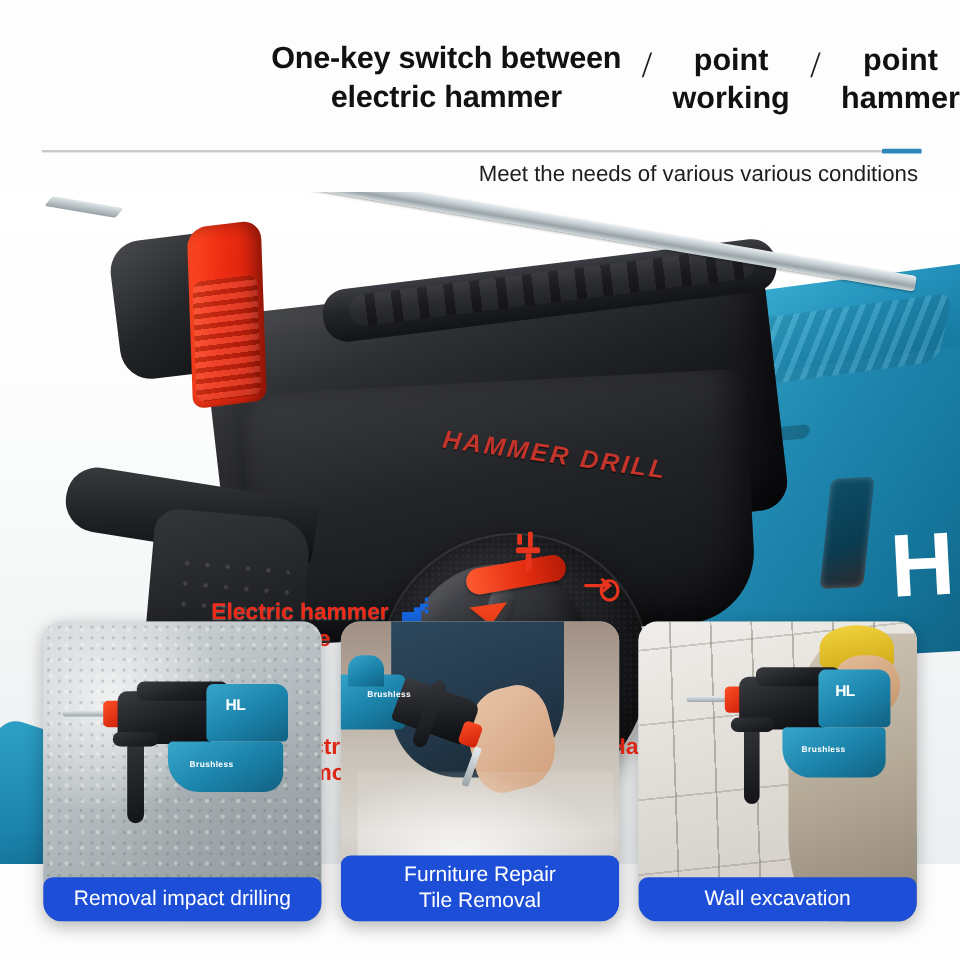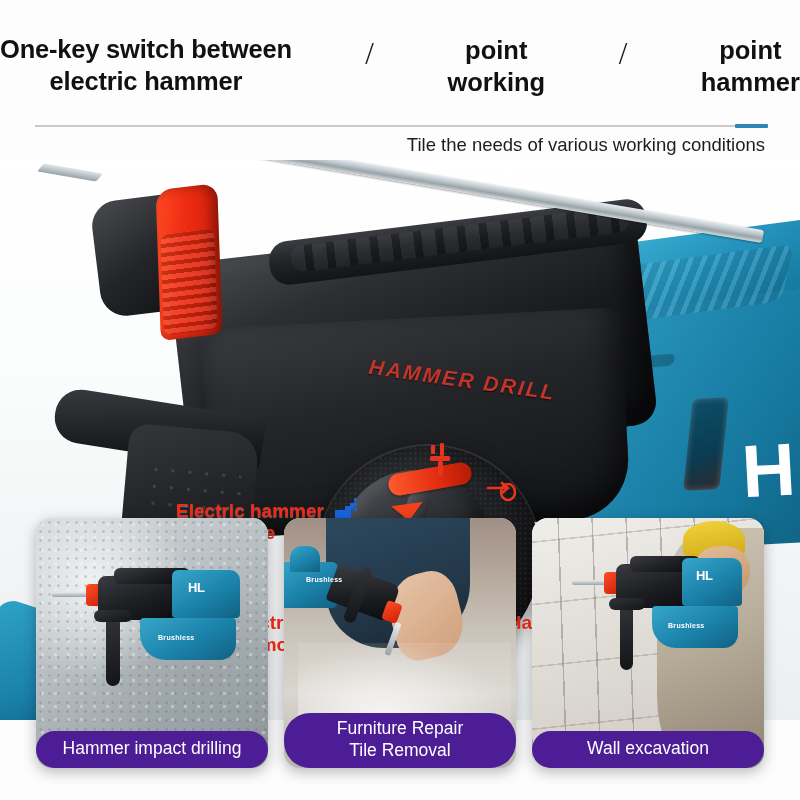--- a/index.html
+++ b/index.html
@@ -16,21 +16,21 @@
     background: #fdfdfd;
     overflow: hidden;
   }
 
   
   .header {
     position: absolute;
     top: 34px; left: 0; width: 800px;
     display: flex;
     align-items: flex-start;
-    justify-content: space-between;
+    justify-content: flex-end;
     gap: 0px;
     z-index: 40;
   }
   .head-main {
     font-size: 25.5px;
     font-weight: bold;
     color: #111111;
     line-height: 1.24;
     text-align: center;
     letter-spacing: -0.2px;
@@ -393,27 +393,27 @@
     border-radius: 16px;
     overflow: hidden;
     box-shadow: 0 4px 14px rgba(0,0,0,.28);
     background: #d8dadb;
   }
   .card-photo { position: absolute; inset: 0; overflow: hidden; }
   .card-cap {
     position: absolute;
     left: 0; bottom: 0;
     width: 100%;
-    background: #4c1d95;
+    background: #1d4ed8;
     color: #ffffff;
     font-size: 17.5px;
     text-align: center;
     padding: 7px 4px 9px;
     line-height: 1.22;
-    border-radius: 26px;
+    border-radius: 8px;
     white-space: pre-line;
   }
   .card-cap.two-line { padding: 5px 4px 7px; }
 
   
   .sc-concrete {
     position: absolute; inset: 0;
     background:
       radial-gradient(circle at 24% 26%, rgba(255,255,255,.75), transparent 38%),
       radial-gradient(circle at 70% 66%, rgba(150,158,162,.55), transparent 45%),
@@ -549,21 +549,21 @@
       <div>point</div>
       <div>hammer</div>
     </div>
   </div>
 
   <div class="divider-wrap">
     <div class="divider-line"></div>
     <div class="divider-accent"></div>
   </div>
 
-  <div class="subtitle">Tile the needs of various working conditions</div>
+  <div class="subtitle">Meet the needs of various various conditions</div>
 
   <div class="hero">
     <div class="hero-bg"></div>
 
     <div class="left-blue-frag"></div>
 
     <div class="tool">
       <div class="body-blue"></div>
       <div class="body-blue-top"></div>
       <div class="blue-ribs"></div>
@@ -685,21 +685,21 @@
           <div class="mt-black" style="left:62px; top:58px;  width:78px; height:44px; border-radius:8px 4px 4px 8px;"></div>
           <div class="mt-black" style="left:78px; top:50px;  width:76px; height:16px; border-radius:6px;"></div>
           <div class="mt-blue" style="left:136px; top:52px; width:68px; height:48px; border-radius:6px 10px 4px 4px;"></div>
           <div class="mt-blue" style="left:104px; top:100px; width:96px; height:42px; border-radius:4px 4px 16px 26px;"></div>
           <div class="mt-grip" style="left:70px;  top:98px;  width:14px; height:70px;"></div>
           <div class="mt-grip" style="left:58px;  top:92px;  width:38px; height:12px; border-radius:6px;"></div>
           <div class="mt-hl" style="left:152px; top:62px;">HL</div>
           <div class="mt-label" style="left:122px; top:116px;">Brushless</div>
         </div>
       </div>
-      <div class="card-cap">Hammer impact drilling</div>
+      <div class="card-cap">Removal impact drilling</div>
     </div>
 
     <div class="card">
       <div class="card-photo">
         <div class="sc-floor"></div>
         <div class="sc-jeans"></div>
         <div class="sc-arm"></div>
         <div class="sc-dust"></div>
         <div class="mini-tool">
           <div class="mt-blue" style="left:-8px; top:44px; width:62px; height:46px; border-radius:10px 6px 6px 10px;"></div>

